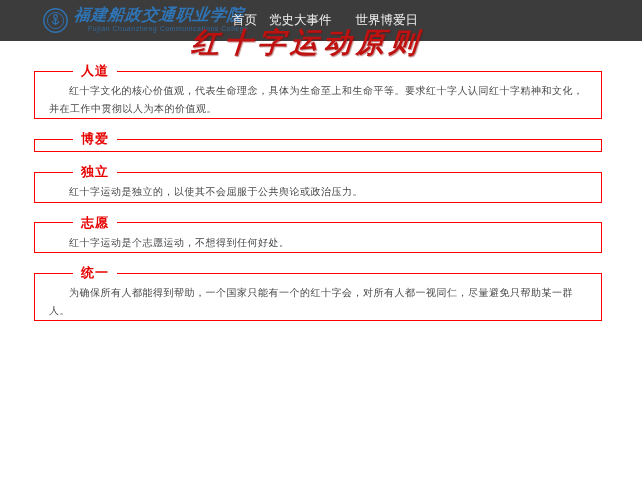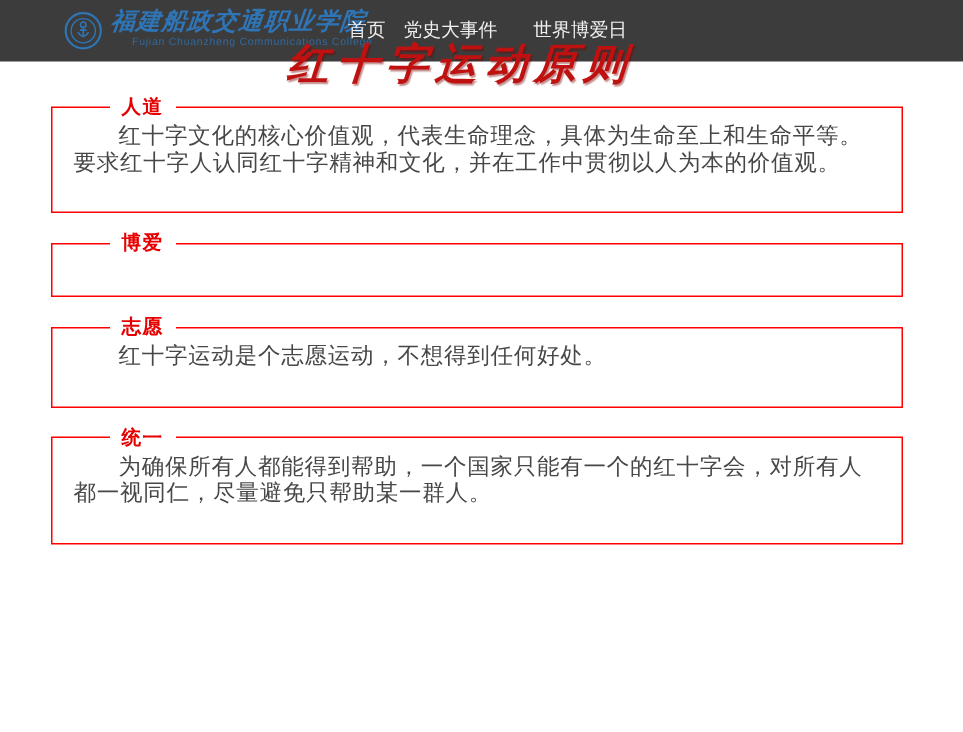--- a/index.html
+++ b/index.html
@@ -80,34 +80,34 @@
     z-index: 5;
     pointer-events: none;
     white-space: nowrap;
   }
   
   .content { margin-top: 21px; }
   fieldset.section {
     width: 568px;
     margin: 0 0 11px 34px;
     border: 1px solid #ff0000;
-    padding: 2px 14px 24px 14px;
+    padding: 2px 14px 1px 14px;
     box-sizing: border-box;
   }
   fieldset.section legend {
     margin-left: 24px;
     padding: 0 8px;
     font-size: 13px;
     font-weight: bold;
     color: #e60000;
     letter-spacing: 1px;
   }
   fieldset.section p {
     margin: 0;
-    font-size: 15px;
+    font-size: 10px;
     line-height: 17.5px;
     color: #474747;
     text-indent: 2em;
     letter-spacing: 0.5px;
   }
 </style>
 </head>
 <body>
 
 <div class="header">
@@ -134,20 +134,24 @@
 
 <div class="content">
   <fieldset class="section">
     <legend>人道</legend>
     <p>红十字文化的核心价值观，代表生命理念，具体为生命至上和生命平等。要求红十字人认同红十字精神和文化，并在工作中贯彻以人为本的价值观。</p>
   </fieldset>
   <fieldset class="section">
     <legend>博爱</legend>
   </fieldset>
   <fieldset class="section">
+    <legend>独立</legend>
+    <p>红十字运动是独立的，以使其不会屈服于公共舆论或政治压力。</p>
+  </fieldset>
+  <fieldset class="section">
     <legend>志愿</legend>
     <p>红十字运动是个志愿运动，不想得到任何好处。</p>
   </fieldset>
   <fieldset class="section">
     <legend>统一</legend>
     <p>为确保所有人都能得到帮助，一个国家只能有一个的红十字会，对所有人都一视同仁，尽量避免只帮助某一群人。</p>
   </fieldset>
 
 </div>
 

